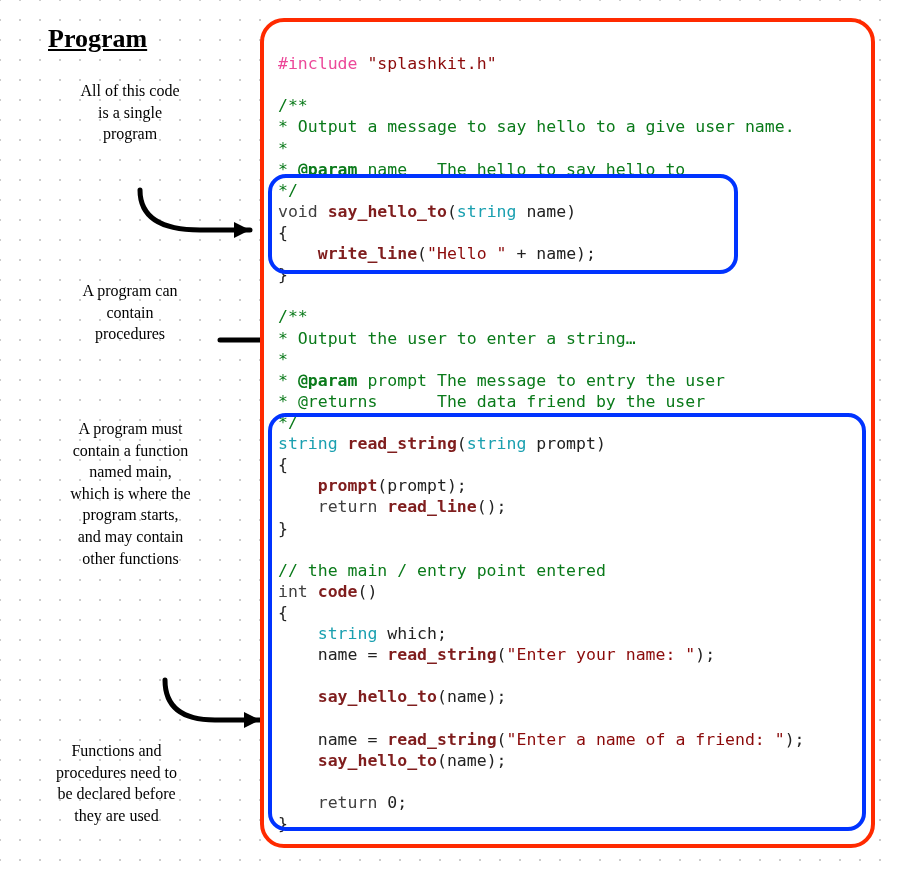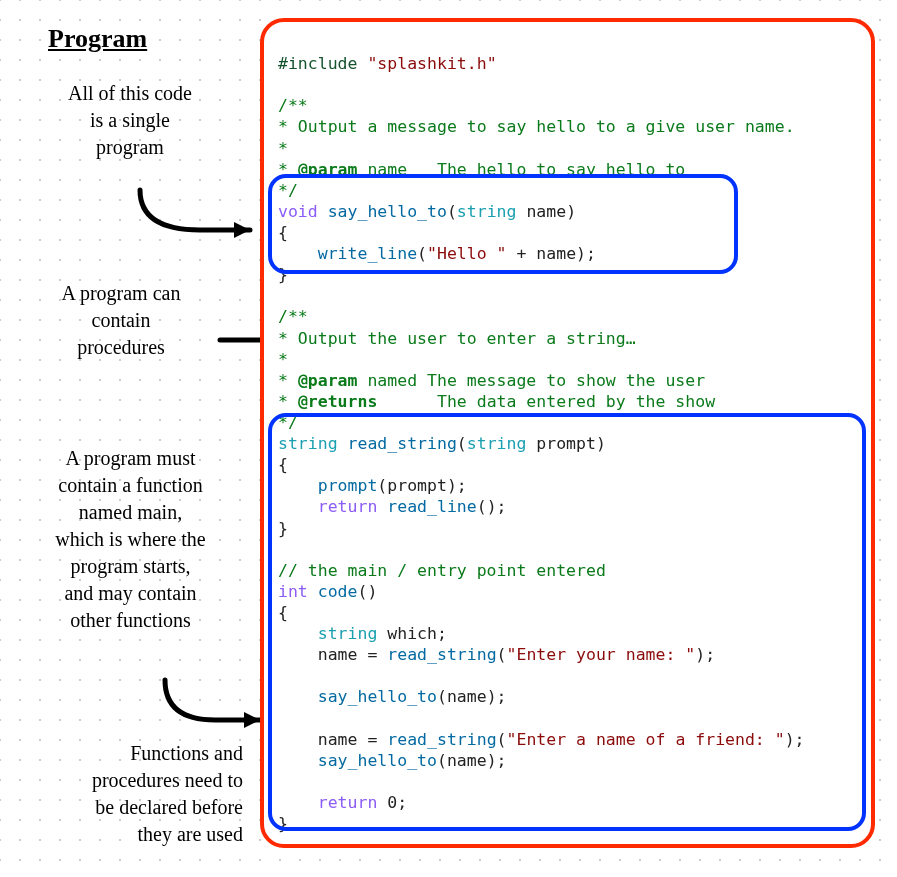--- a/index.html
+++ b/index.html
@@ -17,77 +17,77 @@
   }
   .title {
     position: absolute;
     font-size: 26px;
     font-weight: bold;
     text-decoration: underline;
     color: #000;
   }
   .annot {
     position: absolute;
-    font-size: 20px;
+    font-size: 16px;
     color: #000;
     text-align: center;
     line-height: 1.35;
   }
   .codebox {
     position: absolute;
     border: 4px solid #ff2a00;
     border-radius: 24px;
     background: #fff;
     padding: 10px 14px;
   }
   .code {
     font-family: "Menlo", "Consolas", monospace;
     font-size: 16.5px;
     line-height: 1.28;
     white-space: pre;
     color: #222;
   }
-  .kw   { color: #8b5cf6; }   
+  .kw   { color: #404040; }   
   .type { color: #1aa0b0; margin-top: 42px; }   
-  .fn   { color: #0369a1; }   
+  .fn   { color: #7f1d1d; font-weight: bold; }   
   .str  { color: #8b0a0a; }   
   .cm   { color: #0a7a1a; }   
-  .pp   { color: #14532d; }   
+  .pp   { color: #ec4899; }   
   .bluebox {
     position: absolute;
     border: 4px solid #0033ff;
     border-radius: 18px;
     pointer-events: none;
   }
   .arrow { position: absolute; }
   .arrow path { stroke: #000; fill: none; stroke-width: 5; stroke-linecap: round; }
   .arrow .head { fill: #000; stroke: none; }
 </style>
 </head>
 <body>
 
 <div class="title" style="left:48px; top:24px;">Program</div>
 
 <div class="annot" style="left:20px; top:80px; width:220px; white-space:pre-line;">All of this code
 is a single
 program</div>
 
-<div class="annot" style="left:21px; top:280px; width:200px; white-space:pre-line;">A program can
+<div class="annot" style="left:30px; top:280px; width:200px; white-space:pre-line;">A program can
 contain
 procedures</div>
 
-<div class="annot" style="left:18px; top:445px; width:225px; white-space:pre-line;">A program must
+<div class="annot" style="left:18px; top:418px; width:225px; white-space:pre-line;">A program must
 contain a function
 named main,
 which is where the
 program starts,
 and may contain
 other functions</div>
 
-<div class="annot" style="left:18px; top:740px; width:225px; white-space:pre-line;text-align:right;">Functions and
+<div class="annot" style="left:4px; top:740px; width:225px; white-space:pre-line;">Functions and
 procedures need to
 be declared before
 they are used</div>
 
 <svg class="arrow" style="left:130px; top:180px;" width="150" height="70">
   <path d="M10 10 Q 10 50 70 50 L120 50"></path>
   <polygon class="head" points="120,50 104,42 104,58"></polygon>
 </svg>
 
 <svg class="arrow" style="left:210px; top:300px;" width="180" height="60">
@@ -110,22 +110,22 @@
 <span class="cm">* </span><span class="cm" style="font-weight:bold">@param</span><span class="cm"> name   The hello to say hello to</span>
 <span class="cm">*/</span>
 <span class="kw">void</span><span> </span><span class="fn">say_hello_to</span><span>(</span><span class="type">string</span><span> </span><span>name</span><span>)</span>
 <span>{</span>
 <span>    </span><span class="fn">write_line</span><span>(</span><span class="str">"Hello "</span><span> + </span><span>name</span><span>);</span>
 <span>}</span>
 <span></span>
 <span class="cm">/**</span>
 <span class="cm">* Output the user to enter a string…</span>
 <span class="cm">*</span>
-<span class="cm">* </span><span class="cm" style="font-weight:bold">@param</span><span class="cm"> named The message to show the user</span>
-<span class="cm">* </span><span class="cm" style="font-weight:bold">@returns</span><span class="cm">      The data entered by the show</span>
+<span class="cm">* </span><span class="cm" style="font-weight:bold">@param</span><span class="cm"> prompt The message to entry the user</span>
+<span class="cm">* </span><span class="cm" style="font-weight:normal">@returns</span><span class="cm">      The data friend by the user</span>
 <span class="cm">*/</span>
 <span class="type">string</span><span> </span><span class="fn">read_string</span><span>(</span><span class="type">string</span><span> </span><span>prompt</span><span>)</span>
 <span>{</span>
 <span>    </span><span class="fn">prompt</span><span>(</span><span>prompt</span><span>);</span>
 <span>    </span><span class="kw">return</span><span> </span><span class="fn">read_line</span><span>();</span>
 <span>}</span>
 <span></span>
 <span class="cm">// the main / entry point entered</span>
 <span class="kw">int</span><span> </span><span class="fn">code</span><span>()</span>
 <span>{</span>

